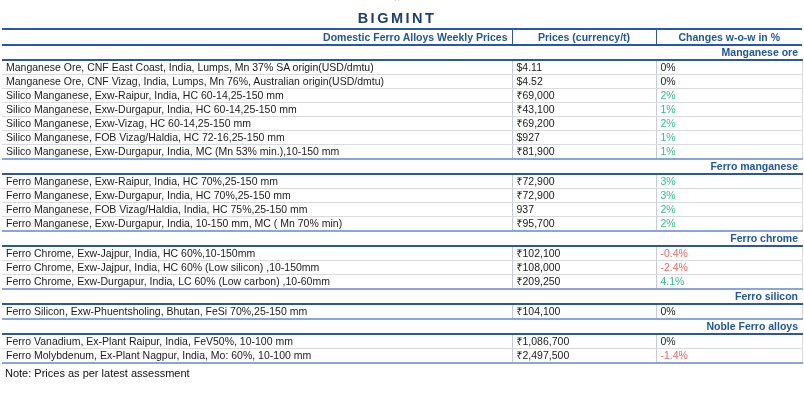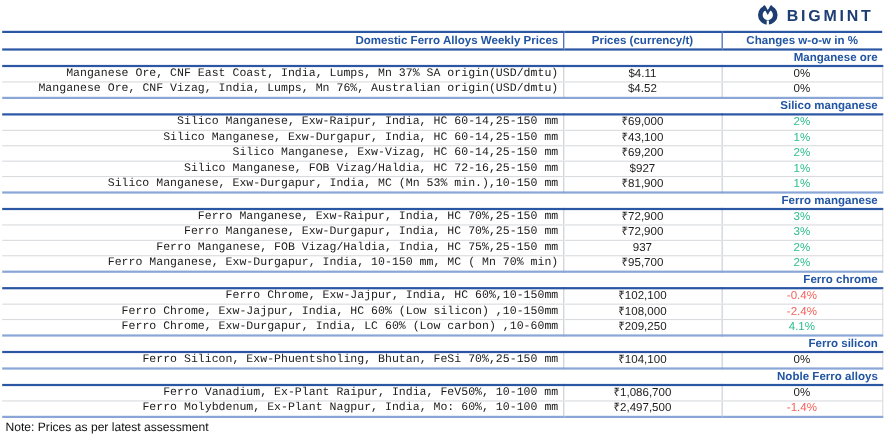--- a/index.html
+++ b/index.html
@@ -22,20 +22,21 @@
     color:var(--ink);
     overflow:hidden;
   }
   .logo-row{
     height:26px;
     display:flex;
     justify-content:flex-end;
     align-items:center;
     gap:6px;
     padding:3px 10px 0 0;
+    flex-direction:column;
   }
   .brand-text{
     color:var(--navy);
     font-weight:bold;
     font-size:14.5px;
     letter-spacing:2.5px;
   }
   table{
     border-collapse:collapse;
     table-layout:fixed;
@@ -64,24 +65,24 @@
     font-weight:bold;
     text-align:right;
     height:14px;
     border-top:2px solid var(--steel);
     border-bottom:2px solid var(--darkblue);
   }
   .data-row td{
     height:13px;
     border-bottom:1px solid var(--rowline);
   }
-  .data-row .product-cell{text-align:right;font-family:Liberation Mono, monospace;}
+  .data-row .product-cell{text-align:left;}
   .data-row .price-cell,
   .data-row .change-cell{
-    text-align:center;
+    text-align:left;
     border-left:1px solid var(--vline);
   }
   .data-row .change-cell{border-right:1px solid var(--rowline);}
   tbody tr.data-row:last-child td{border-bottom:2px solid var(--steel);}
   .pos{color:var(--green);}
   .neg{color:var(--red);}
   .flat{color:var(--ink);}
   .note-line{
     font-size:11px;
     color:#111;
@@ -123,23 +124,20 @@
       <tr class="data-row">
         <td class="product-cell">Manganese Ore, CNF East Coast, India, Lumps, Mn 37% SA origin(USD/dmtu)</td>
         <td class="price-cell">$4.11</td>
         <td class="change-cell flat">0%</td>
       </tr>
       <tr class="data-row">
         <td class="product-cell">Manganese Ore, CNF Vizag, India, Lumps, Mn 76%, Australian origin(USD/dmtu)</td>
         <td class="price-cell">$4.52</td>
         <td class="change-cell flat">0%</td>
       </tr>
-      <tr class="section-row">
-        <td colspan="3">Silico manganese</td>
-      </tr>
       <tr class="data-row">
         <td class="product-cell">Silico Manganese, Exw-Raipur, India, HC 60-14,25-150 mm</td>
         <td class="price-cell">₹69,000</td>
         <td class="change-cell pos">2%</td>
       </tr>
       <tr class="data-row">
         <td class="product-cell">Silico Manganese, Exw-Durgapur, India, HC 60-14,25-150 mm</td>
         <td class="price-cell">₹43,100</td>
         <td class="change-cell pos">1%</td>
       </tr>

